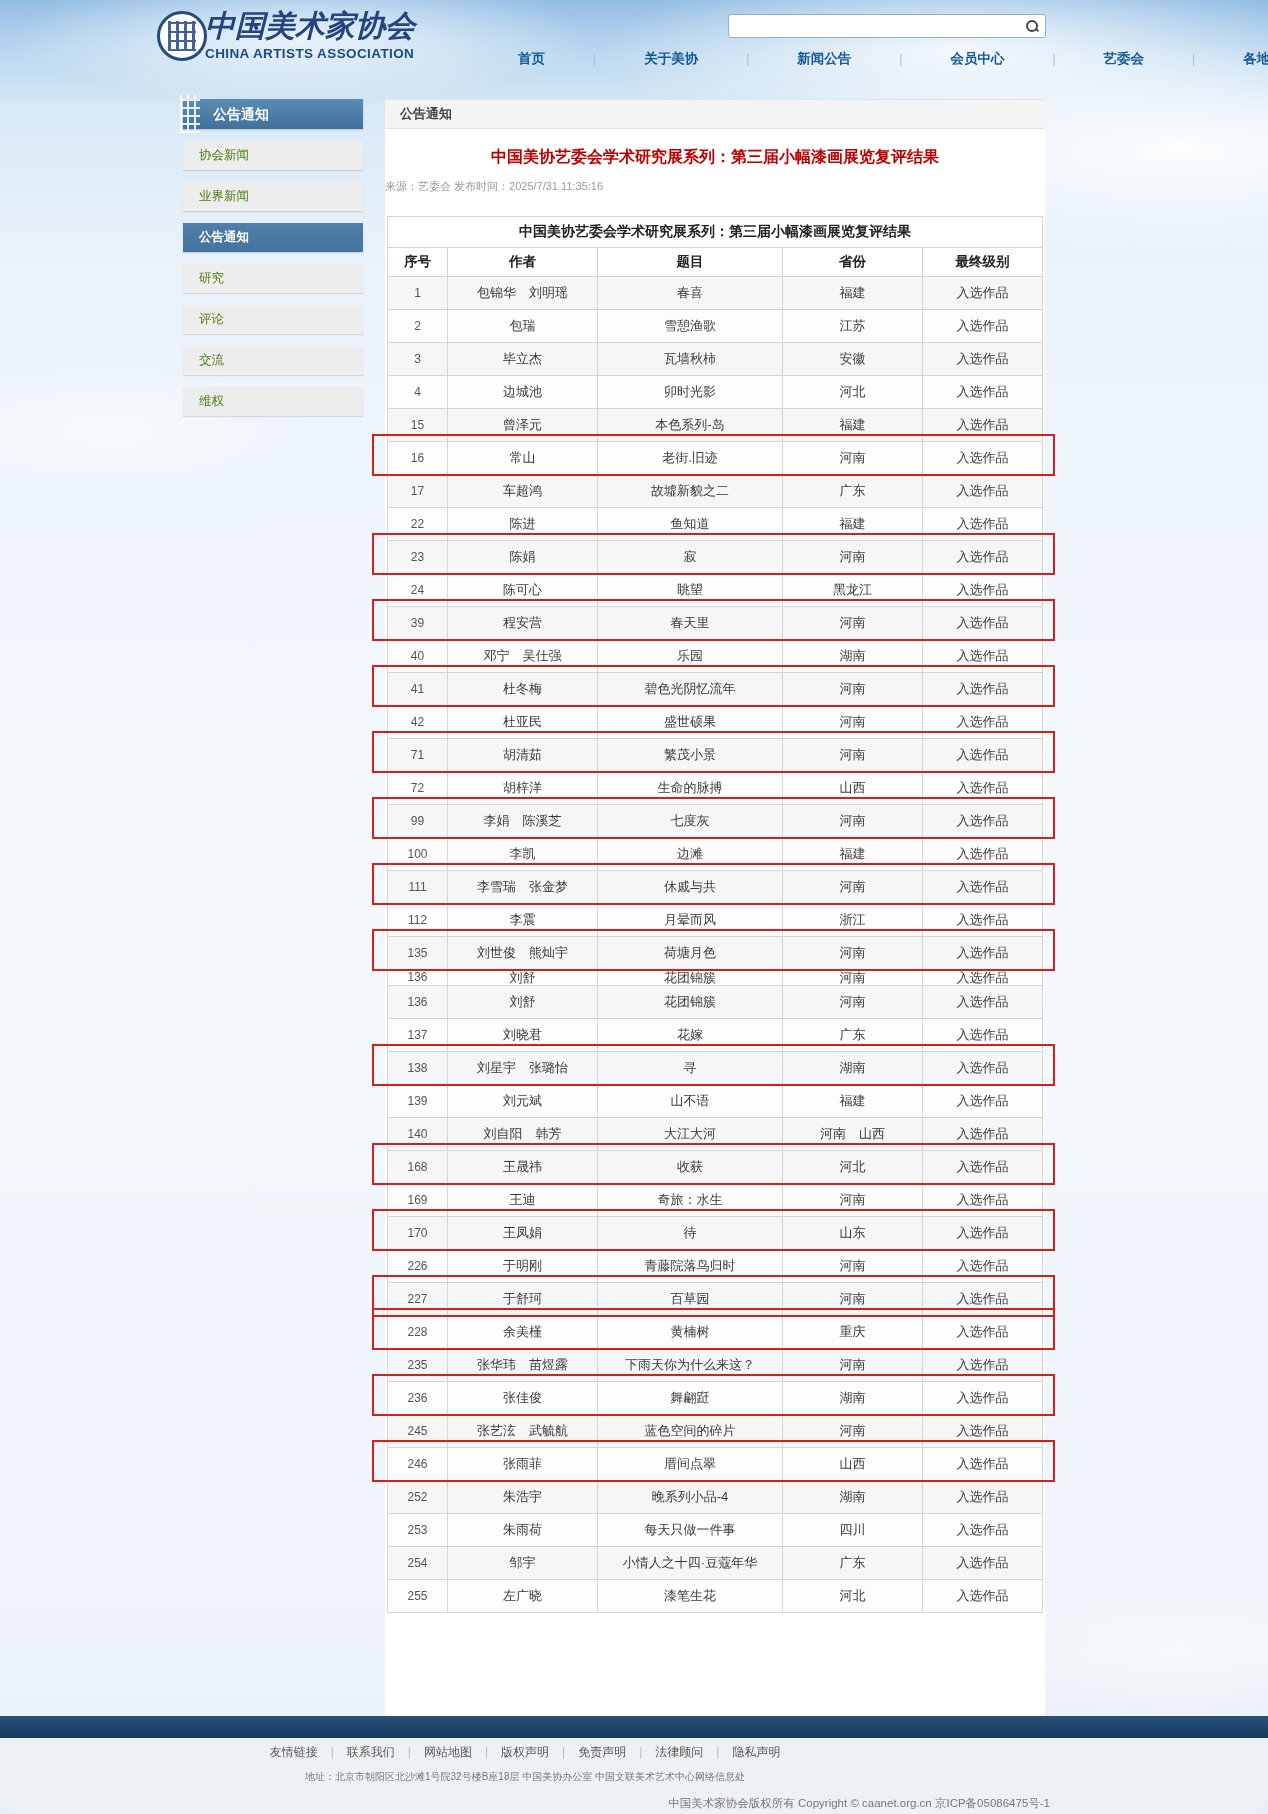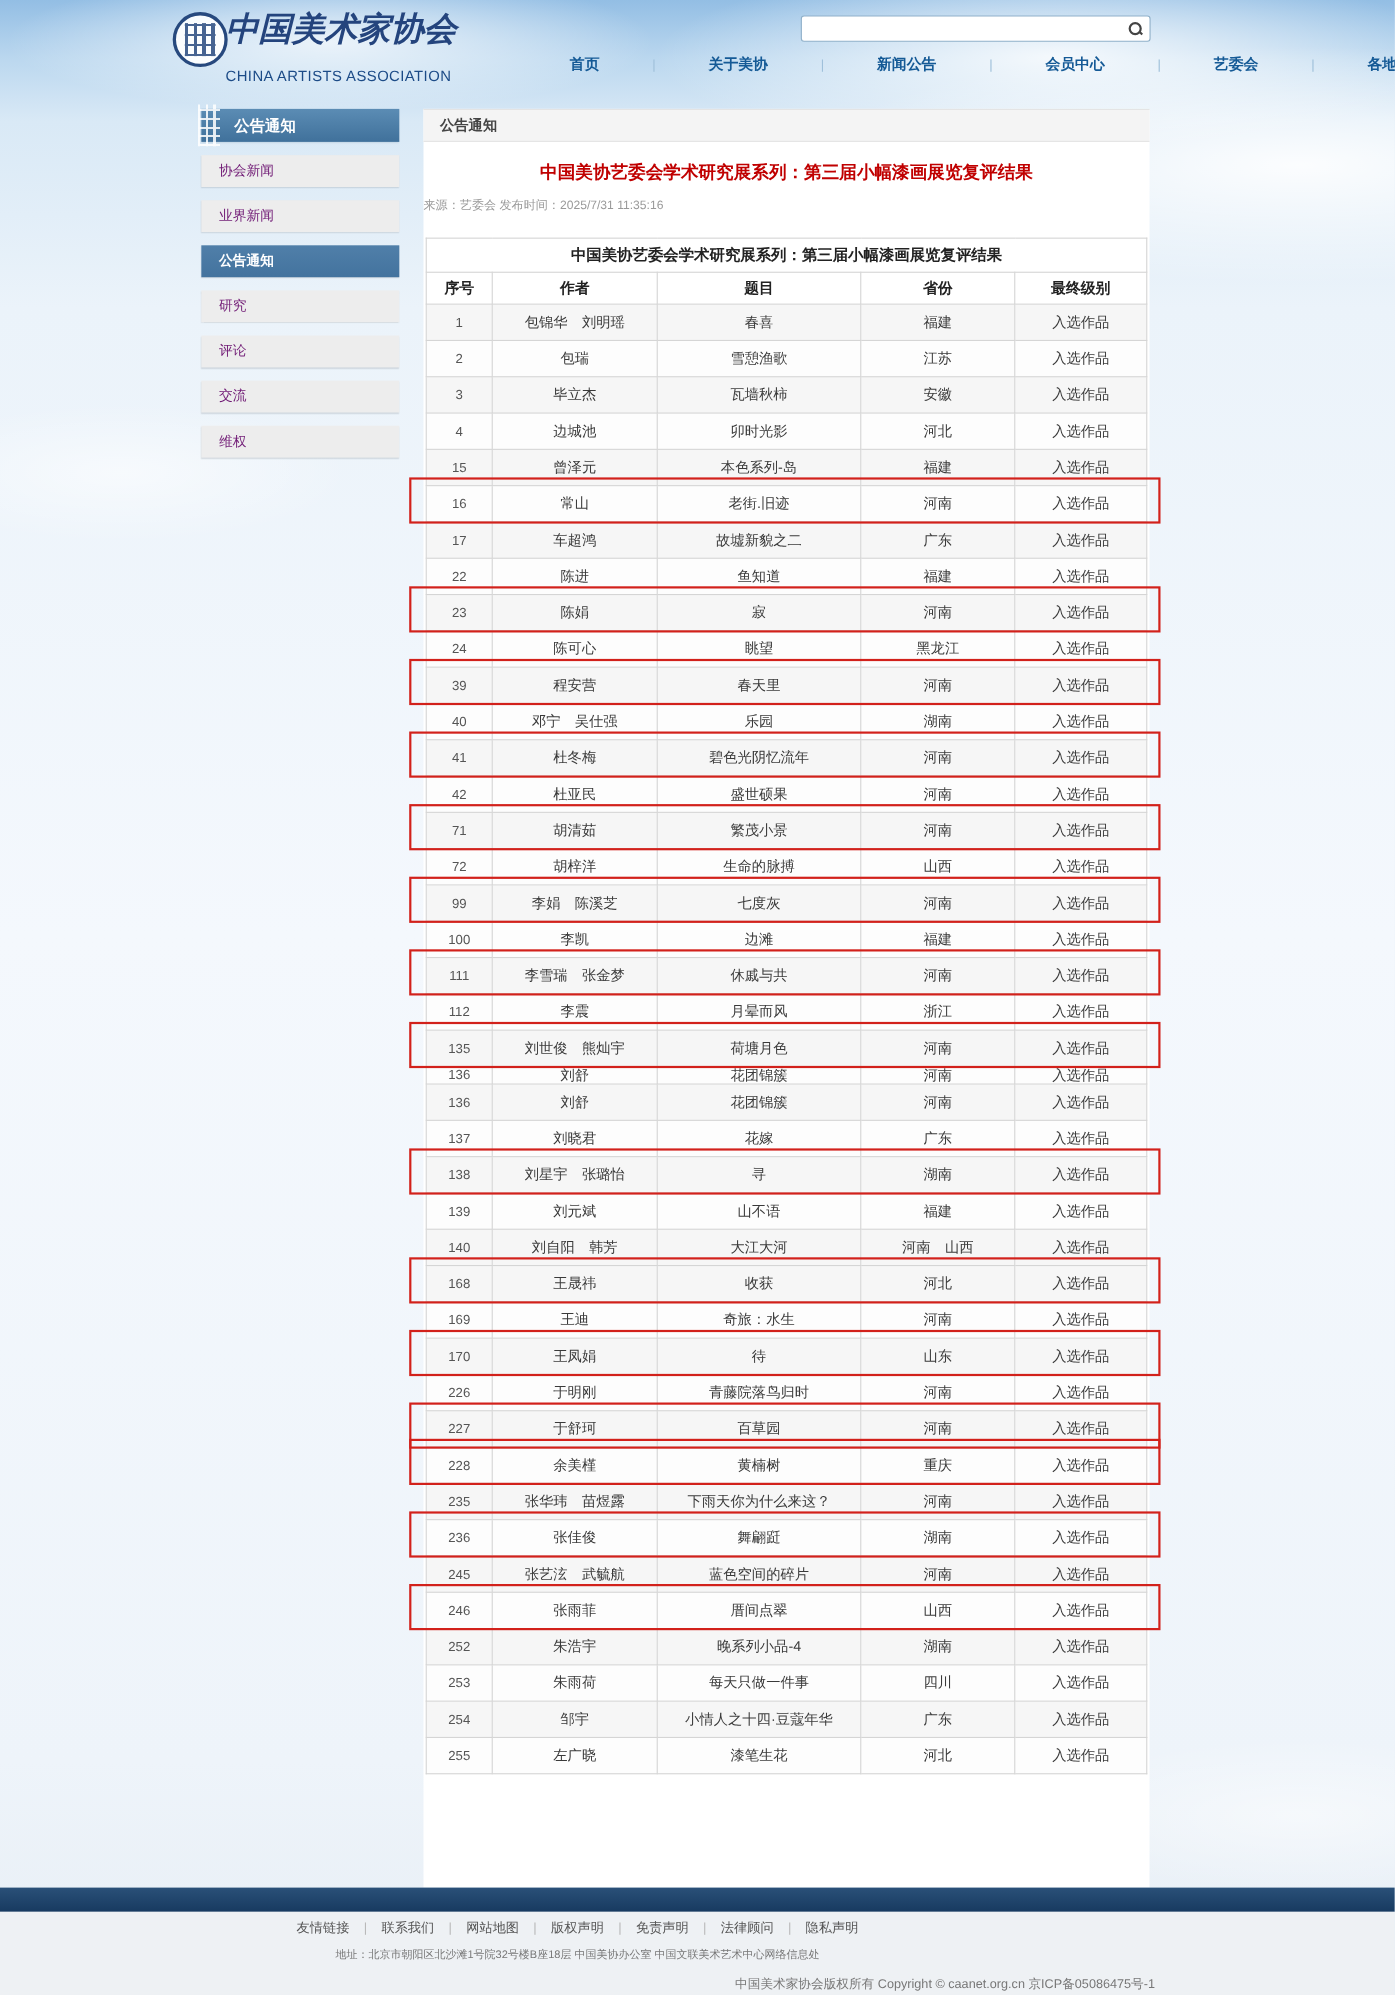--- a/index.html
+++ b/index.html
@@ -16,41 +16,41 @@
   
   .banner { position:absolute; left:0; top:0; width:1232px; height:78px; }
   .seal { position:absolute; left:157px; top:11px; width:50px; height:50px; border:3px solid #27497e;
     border-radius:50%; background:rgba(255,255,255,.9); }
   .seal::before { content:""; position:absolute; left:8px; top:7px; right:8px; bottom:7px;
     background:
       repeating-linear-gradient(90deg,#27497e 0 3px,transparent 3px 8px),
       repeating-linear-gradient(0deg,#27497e 0 2px,transparent 2px 9px); opacity:.85; }
   .logo-zh { position:absolute; left:205px; top:6px; width:260px; font-family:"DejaVu Serif","Liberation Serif",serif;
     font-size:30px; font-weight:bold; font-style:italic; color:#24447d; letter-spacing:0px; white-space:nowrap; }
-  .logo-en { position:absolute; left:205px; top:46px; font-size:13.5px; font-weight:normal; color:#1c4b87; letter-spacing:.4px; white-space:nowrap;margin-top:16px; }
+  .logo-en { position:absolute; left:205px; top:46px; font-size:13.5px; font-weight:bold; color:#1c4b87; letter-spacing:.4px; white-space:nowrap; }
   .search { position:absolute; left:728px; top:14px; width:318px; height:24px; background:#fff;
     border:1px solid #8fb0c9; border-radius:3px; }
   .search-input { position:absolute; left:4px; top:0; width:284px; height:22px; border:none; outline:none;
     background:transparent; font-size:12px; color:#333; }
   .mag { position:absolute; right:6px; top:4px; width:14px; height:14px; cursor:pointer; }
   .mag::before { content:""; position:absolute; left:1px; top:1px; width:8px; height:8px; border:2px solid #444; border-radius:50%; }
   .mag::after { content:""; position:absolute; left:10px; top:10px; width:4px; height:2px; background:#444; transform:rotate(45deg); }
   .nav { position:absolute; left:518px; top:49px; height:20px; display:flex; align-items:center; white-space:nowrap;gap:38px; }
   .nav-item { font-size:13.5px; font-weight:bold; color:#155a96; cursor:pointer; }
   .nav-sep { color:#9fc0da; margin:0 10px; font-size:12px; }
   
   .sidebar { position:absolute; left:183px; top:99px; width:180px; }
   .side-head { position:relative; height:30px; line-height:30px; padding-left:30px; color:#fff; font-size:14px;
     font-weight:bold; background:linear-gradient(180deg,#5b8cb4,#40719b); box-shadow:0 1px 2px rgba(60,90,120,.25); }
   .ornament { position:absolute; left:-3px; top:-4px; width:20px; height:38px; opacity:.9;
     background:
       repeating-linear-gradient(90deg,rgba(255,255,255,.95) 0 2px,transparent 2px 7px),
       repeating-linear-gradient(0deg,rgba(255,255,255,.95) 0 2px,transparent 2px 8px); }
   .side-item { height:29px; line-height:29px; margin-top:12px; padding-left:16px; background:#ededed;
-    color:#701a75; font-size:12.5px; cursor:pointer; box-shadow:0 1px 1px rgba(120,130,140,.25); }
+    color:#4d7c0f; font-size:12.5px; cursor:pointer; box-shadow:0 1px 1px rgba(120,130,140,.25); }
   .side-item.active { background:linear-gradient(180deg,#507fa9,#43739e); color:#fff; font-weight:bold; }
   
   .panel { position:absolute; left:385px; top:99px; width:660px; height:1617px; background:#fff; }
   .crumb { position:absolute; left:0; top:0; width:660px; height:30px; line-height:28px; background:#f4f4f4;
     border-top:1px solid #e4e4e4; border-bottom:1px solid #e4e4e4; padding-left:15px;
     font-size:13px; font-weight:bold; color:#444; }
   .art-title { position:absolute; left:0; top:48px; width:660px; text-align:center; font-size:16px;
     font-weight:bold; color:#c00000; }
   .src { position:absolute; left:0; top:80px; width:660px; font-size:11px; color:#999; }
   .table-wrap { position:absolute; left:2px; top:117px; width:655px; }
@@ -60,21 +60,21 @@
   .tbl tr.title-row td { height:31px; font-size:14px; font-weight:bold; color:#222; background:#fff; }
   .tbl tr.head-row td { height:29px; font-size:13.5px; font-weight:bold; color:#222; background:#fff; }
   .tbl tr.odd td { background:#f6f6f6; }
   .tbl tr.even td { background:#fdfdfd; }
   .tbl tr.clipped td { height:16px; line-height:15px; }
   .tbl td.num { font-size:12px; color:#555; }
   .hl-box { position:absolute; left:-15px; width:683px; border:2px solid #d2211b; pointer-events:none; }
   
   .navy-band { position:absolute; left:0; top:1716px; width:1268px; height:22px;
     background:linear-gradient(180deg,#2a5078,#173a60); }
-  .footer { position:absolute; left:0; top:1738px; width:1268px; height:76px; background:#eef1f4; }
+  .footer { position:absolute; left:0; top:1738px; width:1268px; height:76px; background:#eef1f4;border-radius:24px; }
   .footer-links { position:absolute; left:0; top:6px; width:1050px; text-align:center; font-size:12px; color:#555; }
   .flink { cursor:pointer; }
   .fsep { color:#b9b9b9; margin:0 13px; }
   .footer-address { position:absolute; left:0; top:32px; width:1050px; text-align:center; font-size:10px; color:#777; }
   .footer-copy { position:absolute; left:0; top:58px; width:1050px; text-align:right; font-size:11.5px; color:#777; }
 </style>
 </head>
 <body>
 
 <div class="page">

